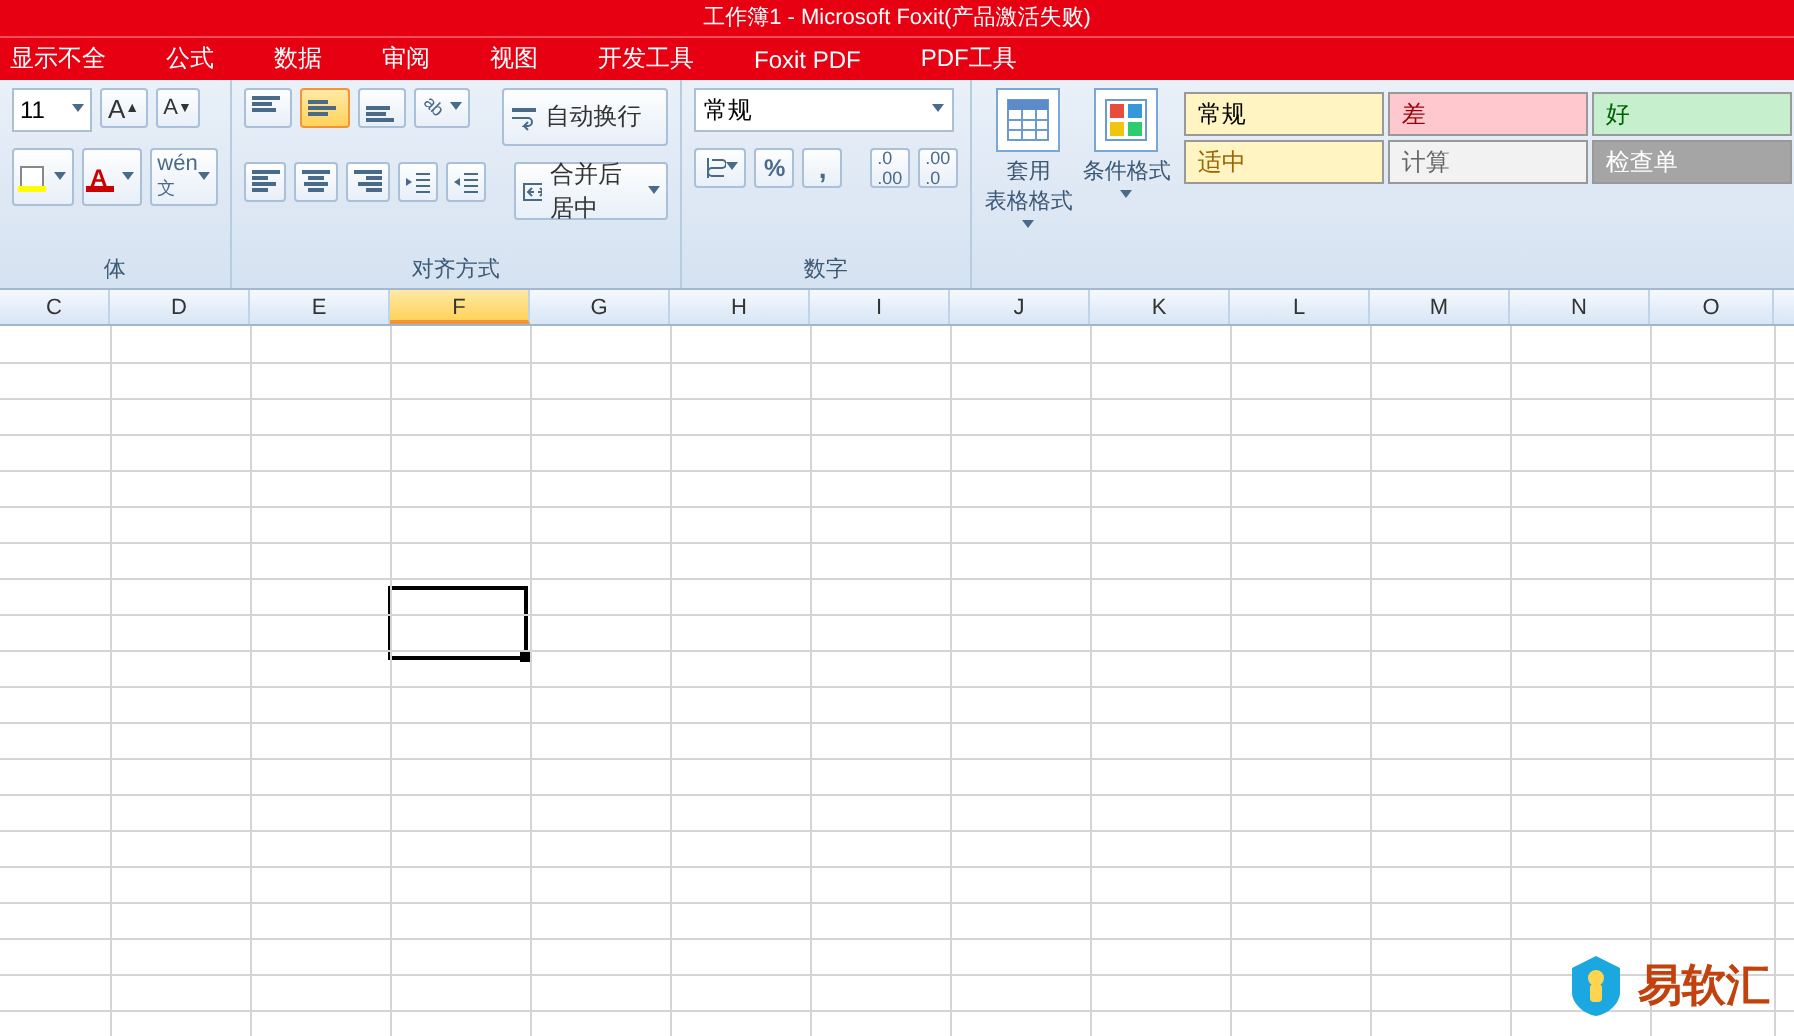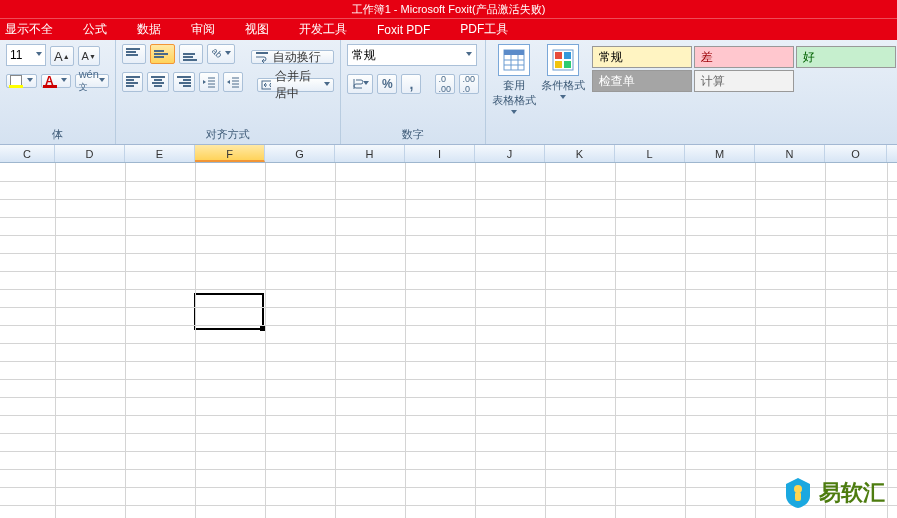--- a/index.html
+++ b/index.html
@@ -4,22 +4,22 @@
 <style>
 * { margin: 0; padding: 0; box-sizing: border-box; font-family: "Microsoft YaHei", SimSun, sans-serif; }
 body { width: 897px; height: 518px; background: #fff; overflow: hidden; position: relative; }
 .titlebar { height: 18px; background: #e60012; color: #fff; text-align: center; font-size: 11px; line-height: 18px; }
 .menubar { height: 22px; background: #e60012; color: #fff; display: flex; align-items: center; padding-left: 5px; border-top: 1px solid rgba(255,255,255,0.3); }
 .menubar span { margin-right: 30px; font-size: 12px; cursor: pointer; }
 .ribbon { height: 105px; background: linear-gradient(#e9f0f8, #d5e2f1); display: flex; border-bottom: 1px solid #a3b8d3; }
 .group { border-right: 1px solid #b8cce0; padding: 4px 6px 2px 6px; display: flex; flex-direction: column; justify-content: space-between; }
 .group-content { display: flex; flex-direction: column; gap: 2px; }
 .group-label { text-align: center; font-size: 11px; color: #3b5875; padding-top: 2px; }
-.row { display: flex; align-items: flex-end; gap: 4px; }
-.btn { background: linear-gradient(#fdfefe,#e8eff8); border: 1px solid #aac0d8; border-radius: 2px; height: 14px; min-width: 22px; display: inline-flex; align-items: center; justify-content: center; font-size: 12px; cursor: pointer; padding: 0 3px; color: #333; }
+.row { display: flex; align-items: flex-start; gap: 4px; }
+.btn { background: linear-gradient(#fdfefe,#e8eff8); border: 1px solid #aac0d8; border-radius: 2px; height: 29px; min-width: 22px; display: inline-flex; align-items: center; justify-content: center; font-size: 12px; cursor: pointer; padding: 0 3px; color: #333; }
 .btn.sm { height: 20px; min-width: 20px; }
 .fontsize { width: 40px; height: 22px; border: 1px solid #aac0d8; background: #fff; display: flex; align-items: center; justify-content: space-between; padding: 0 3px; font-size: 12px; }
 .dd { width: 6px; height: 6px; display: inline-block; }
 .dd::after { content: ""; display: block; border-left: 3px solid transparent; border-right: 3px solid transparent; border-top: 4px solid #4a6a8a; }
 .big-btn { background: transparent; border: none; display: flex; flex-direction: column; align-items: center; width: 45px; cursor: pointer; font-size: 11px; color: #3b5875; gap: 2px; }
 .ico32 { width: 32px; height: 32px; background: #fff; border: 1px solid #7aa7d8; display: flex; align-items: center; justify-content: center; }
 .combo { height: 22px; border: 1px solid #aac0d8; background: #fff; display: flex; align-items: center; justify-content: space-between; padding: 0 4px; font-size: 12px; }
 .style-box { width: 100px; height: 22px; border: 1px solid #999; font-size: 12px; display: flex; align-items: center; padding: 0 6px; }
 .sb-normal { background: #fff4c2; }
 .sb-bad { background: #ffc7ce; color: #9c0006; }
@@ -31,21 +31,21 @@
 .sheet { position: relative; background: #fff; }
 .col-headers { display: flex; height: 18px; background: linear-gradient(#f5f9fd,#d7e5f5); border-bottom: 1px solid #9eb6ce; }
 .ch { border-right: 1px solid #c1d3e7; text-align: center; font-size: 11px; color: #333; line-height: 18px; }
 .ch.sel { background: linear-gradient(#ffe9a5,#ffd35b); border-bottom: 2px solid #f29536; }
 .grid { position: relative; }
 .gridline-v { position: absolute; top: 0; bottom: 0; width: 0; border-right: 1px solid #d4d4d4; }
 .gridline-h { position: absolute; left: 0; right: 0; height: 0; border-bottom: 1px solid #d4d4d4; }
 .cell-text { position: absolute; border: 1px solid #000; font-size: 12px; line-height: 13px; background: #fff; padding: 1px 2px; overflow: hidden; }
 .cell-sel { position: absolute; border: 2px solid #000; background: #fff; }
 .cell-sel::after { content: ""; position: absolute; right: -3px; bottom: -3px; width: 5px; height: 5px; background: #000; }
-.watermark { position: absolute; right: 12px; bottom: 8px; display: flex; align-items: center; gap: 6px; font-size: 22px; color: #4d7c0f; font-weight: bold; }
+.watermark { position: absolute; right: 12px; bottom: 8px; display: flex; align-items: center; gap: 6px; font-size: 22px; color: #c2410c; font-weight: bold; }
 .wm-icon { width: 30px; height: 34px; }
 .align-ico { width: 18px; height: 14px; display: inline-block; }
 .align-ico span { display:block; height:2px; background:#4a6a8a; margin:1px 0; }
 .orient { width: 16px; height: 16px; position: relative; }
 .orient::before { content: "ab"; font-size: 9px; position: absolute; transform: rotate(45deg); color: #4a6a8a; left: 1px; top: 2px; }
 </style>
 </head>
 <body>
 
 <div class="titlebar">工作簿1 - Microsoft Foxit(产品激活失败)</div>
@@ -236,22 +236,23 @@
               <rect x="13" y="13" width="7" height="7" fill="#2ecc71"></rect>
             </svg>
           </div>
         <span>条件格式</span>
           <span class="dd"></span>
       </div>
       <div class="style-grid">
         <div class="style-box sb-normal">常规</div>
         <div class="style-box sb-bad">差</div>
         <div class="style-box sb-good">好</div>
+        <div class="style-box sb-neutral">适中</div>
+        <div class="style-box sb-calc">计算</div>
         <div class="style-box sb-check">检查单</div>
-        <div class="style-box sb-calc">计算</div>
       </div>
     </div>
   </div>
 </div>
 
 <div class="sheet">
   <div class="col-headers" id="col-headers">
       <div class="ch" style="width: 55px;">C</div>
       <div class="ch" style="width: 70px;">D</div>
       <div class="ch" style="width: 70px;">E</div>

